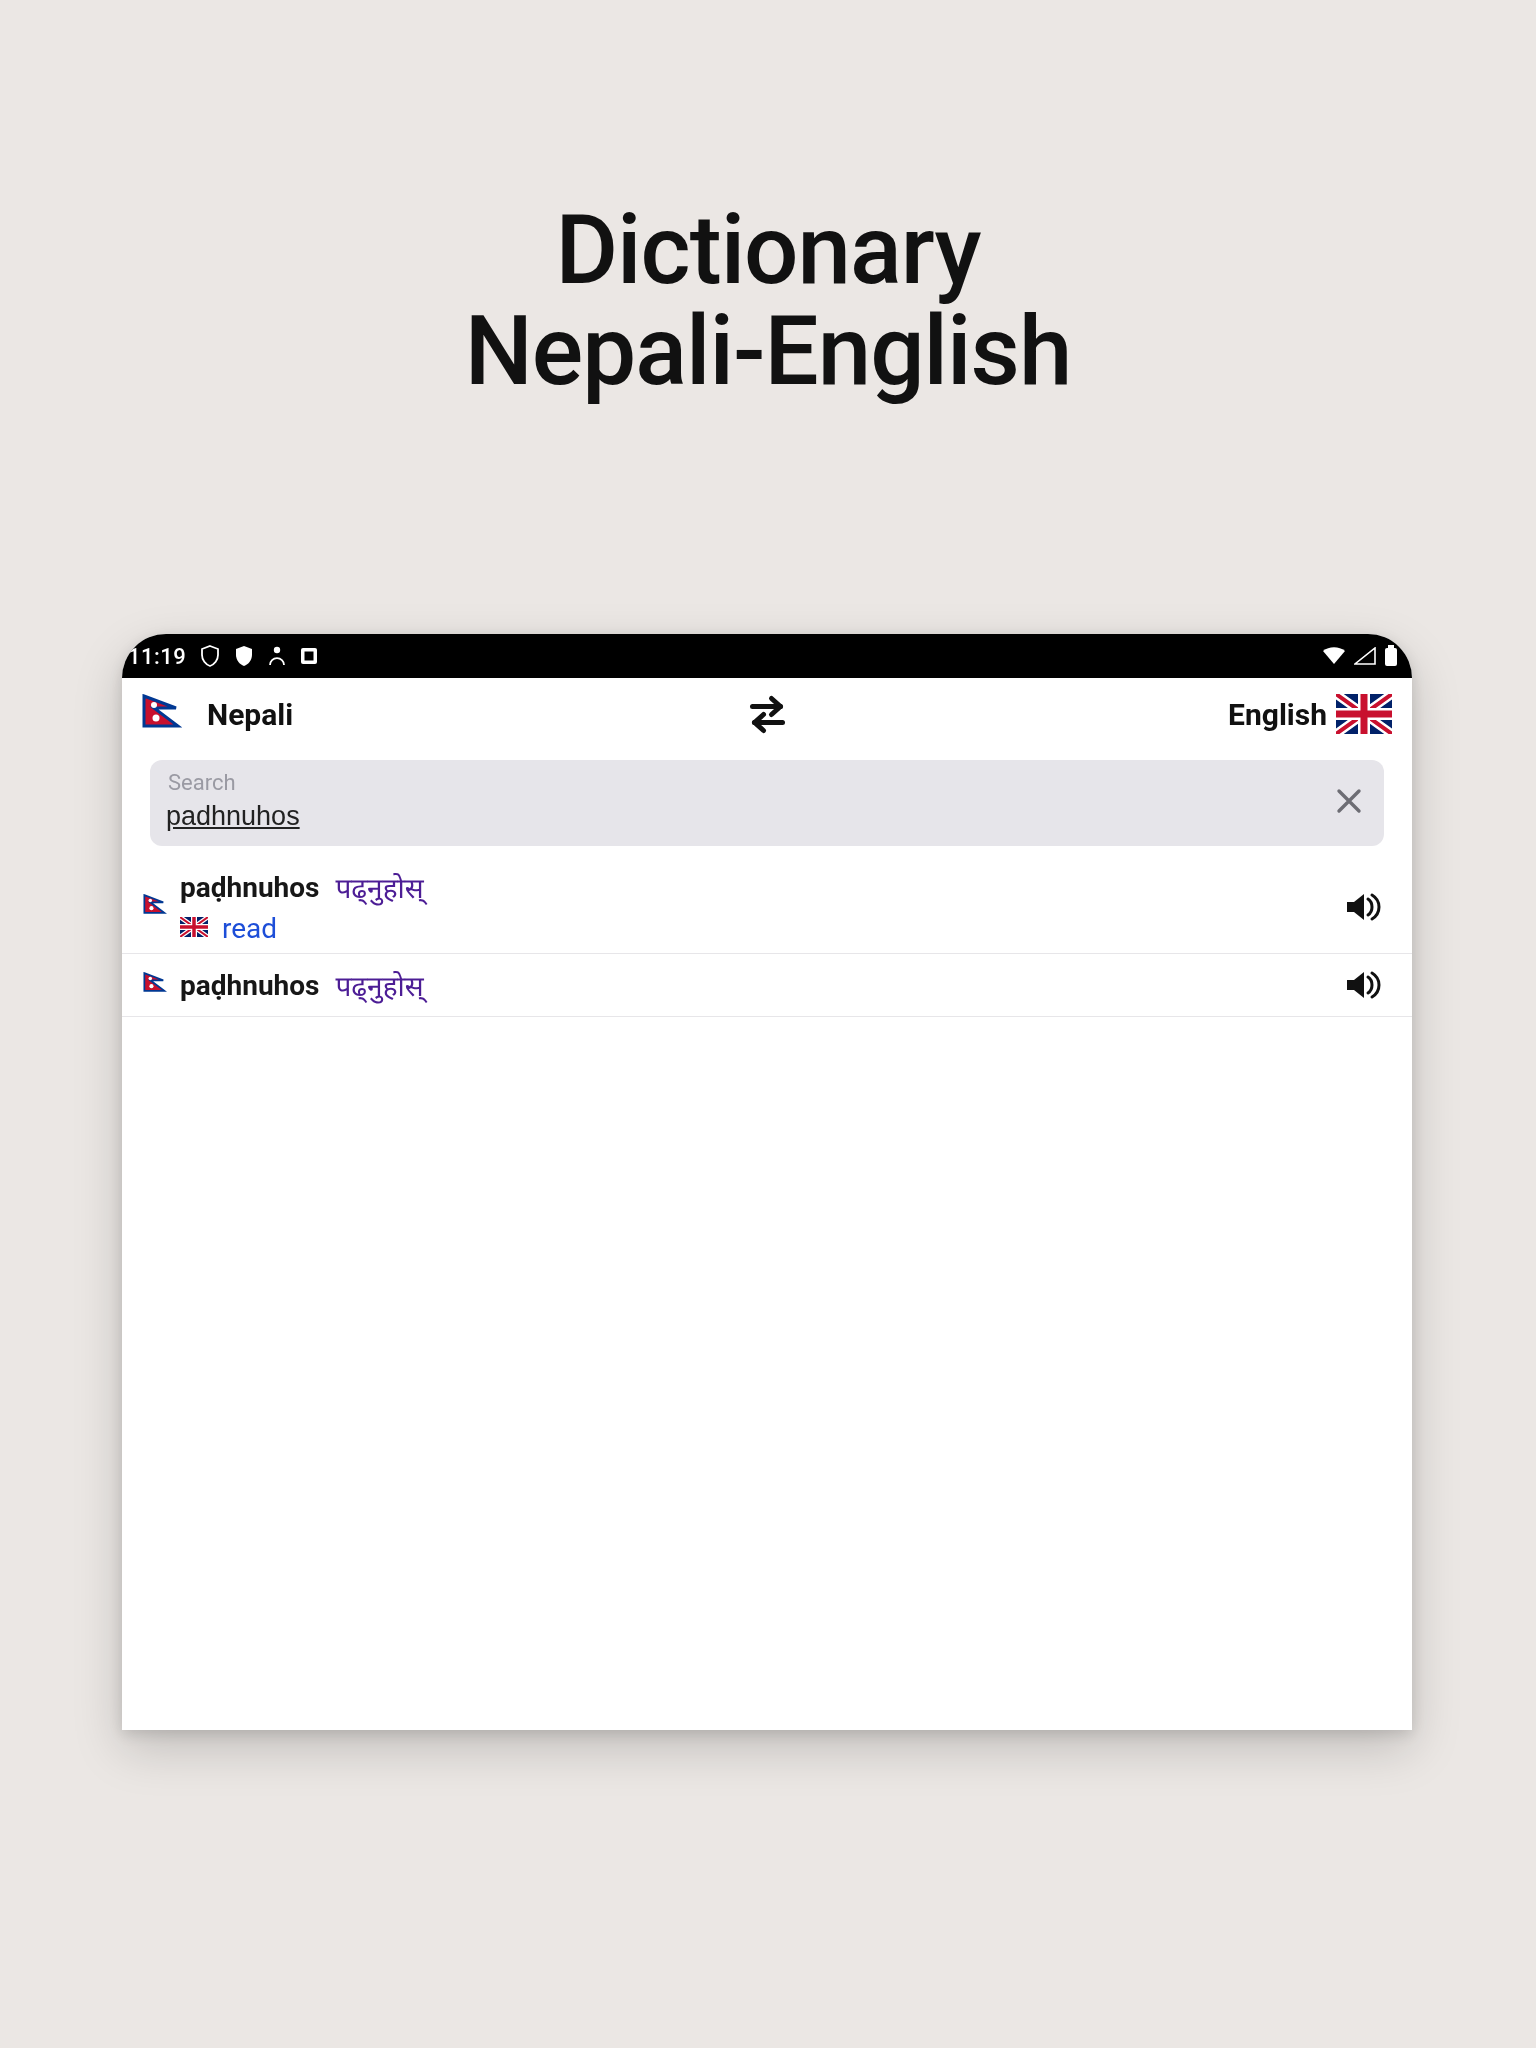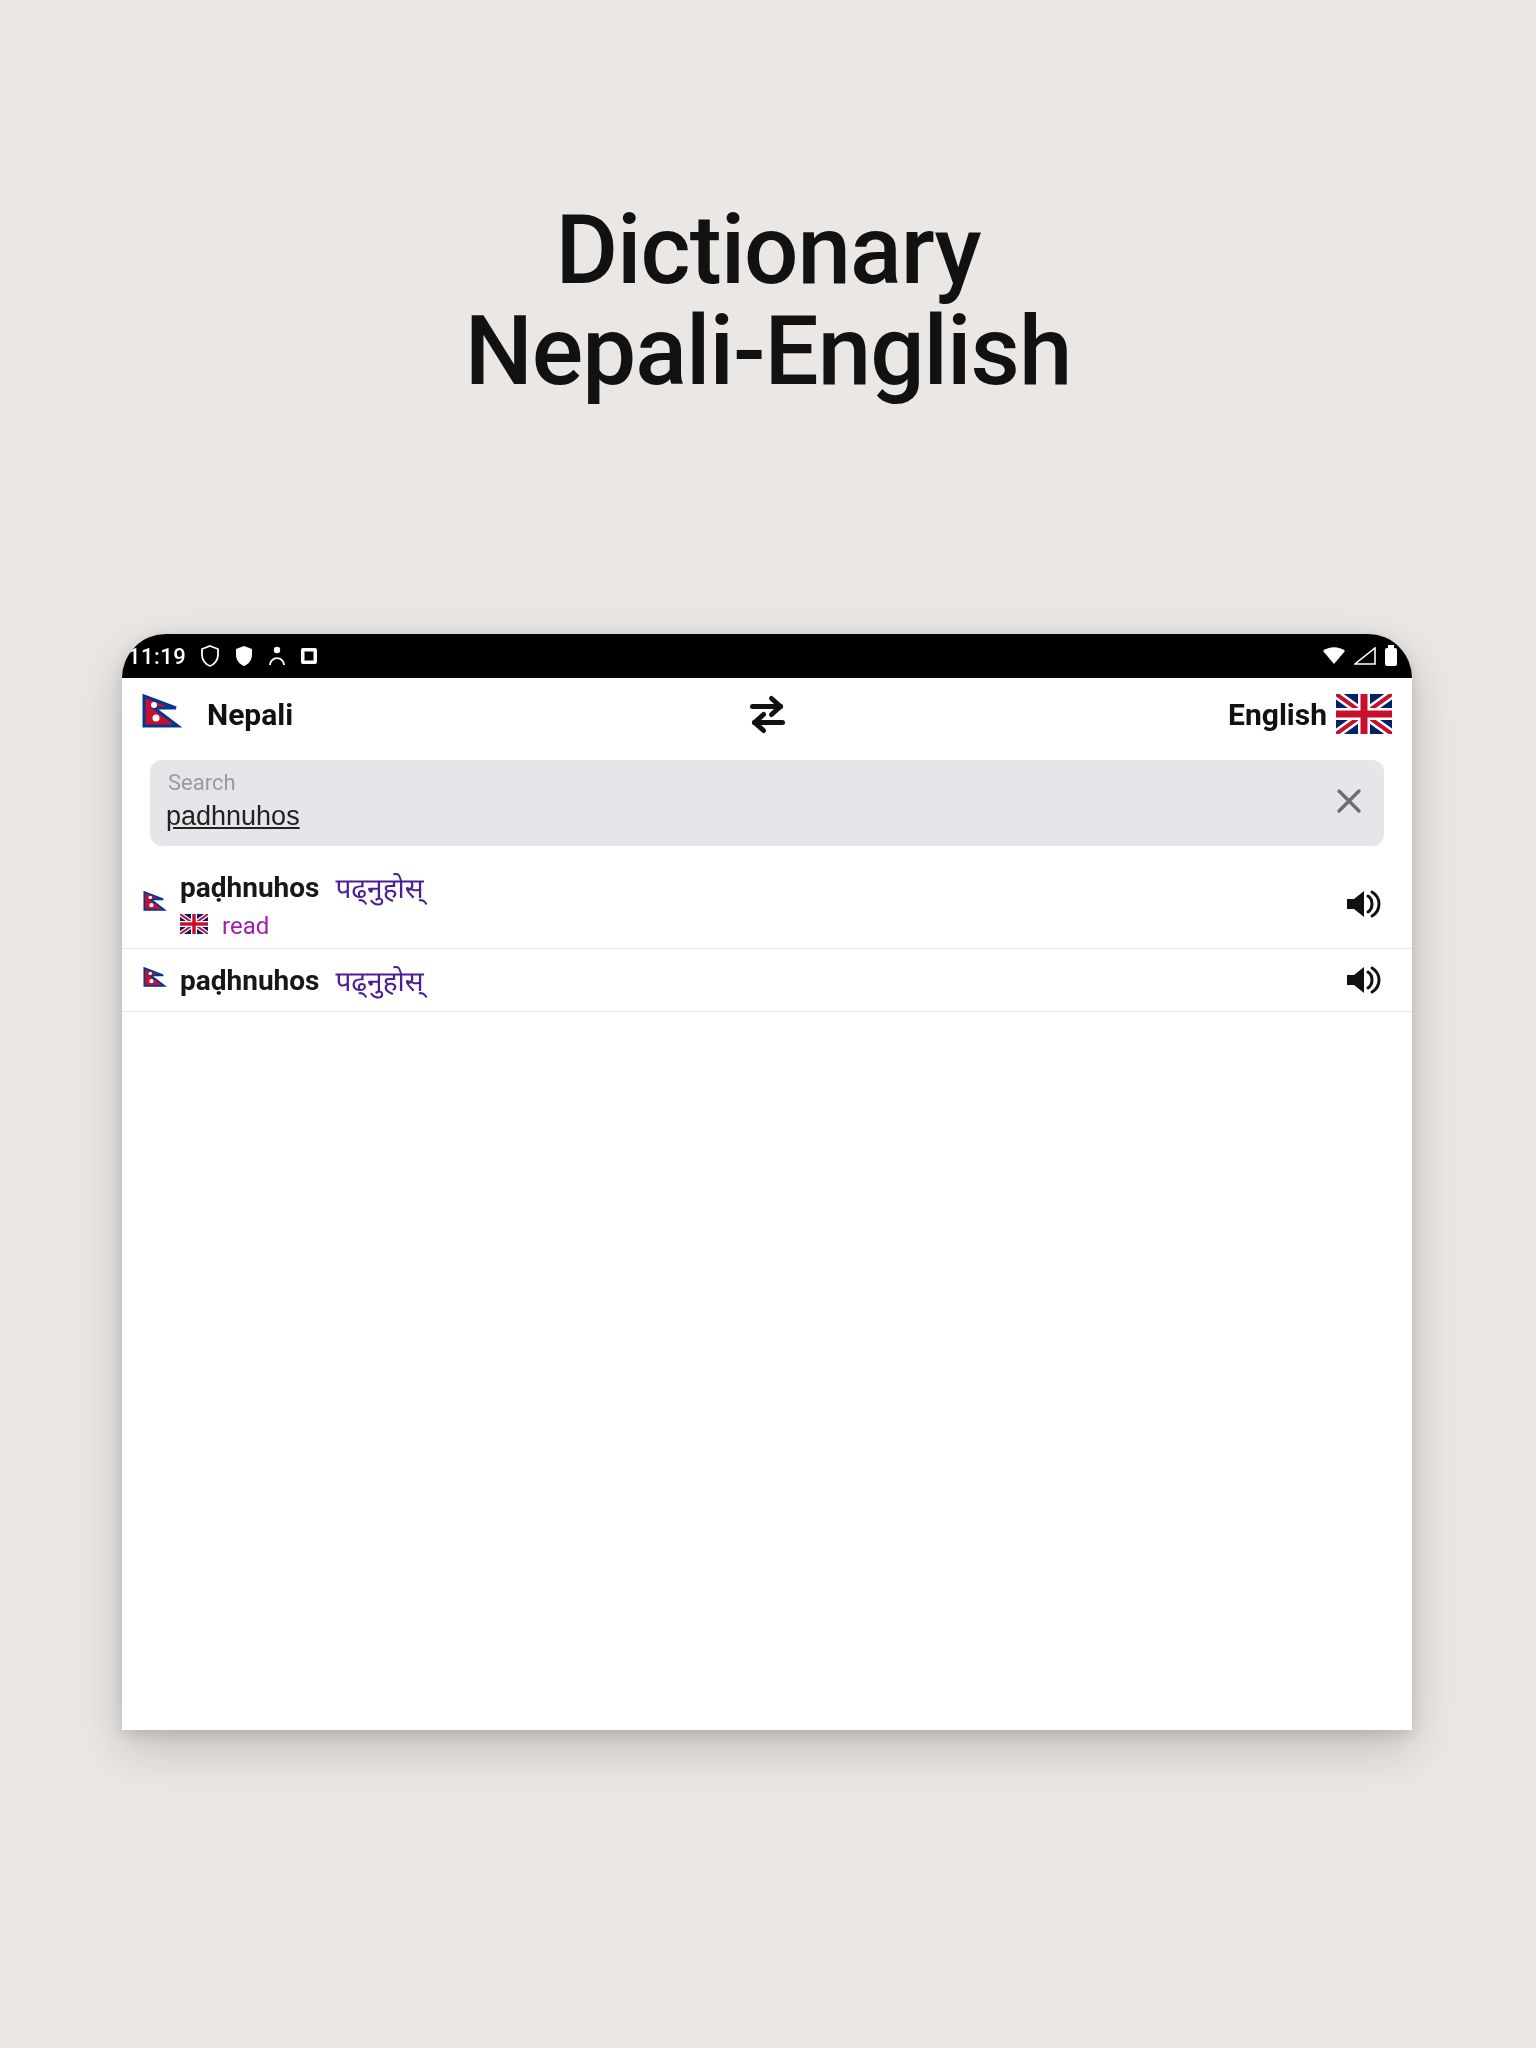--- a/index.html
+++ b/index.html
@@ -115,21 +115,21 @@
     padding: 8px 28px 8px 20px;
     border-bottom: 1px solid #e7e6e9;
     display: flex;
     align-items: center;
   }
   .result-body { flex: 1; padding-left: 12px; }
   .lineA { display: flex; align-items: center; gap: 16px; }
   .lineA .trans { font-size: 28px; font-weight: 700; color: #171717; }
   .lineA .dev { font-size: 28px; color: #4c1d95; }
   .lineB { display: flex; align-items: center; gap: 14px; margin-top: 6px; }
-  .lineB .eng { font-size: 24px; color: #a21caf; }
+  .lineB .eng { font-size: 28px; color: #1d4ed8; }
   .row-flag-left { width: 26px; display: flex; justify-content: center; }
   .speaker-btn { width: 46px; height: 46px; display: flex; align-items: center; justify-content: center; cursor: pointer; }
 </style>
 </head>
 <body>
 
 <div class="page-title">
   <div>Dictionary</div>
   <div>Nepali-English</div>
 </div>

